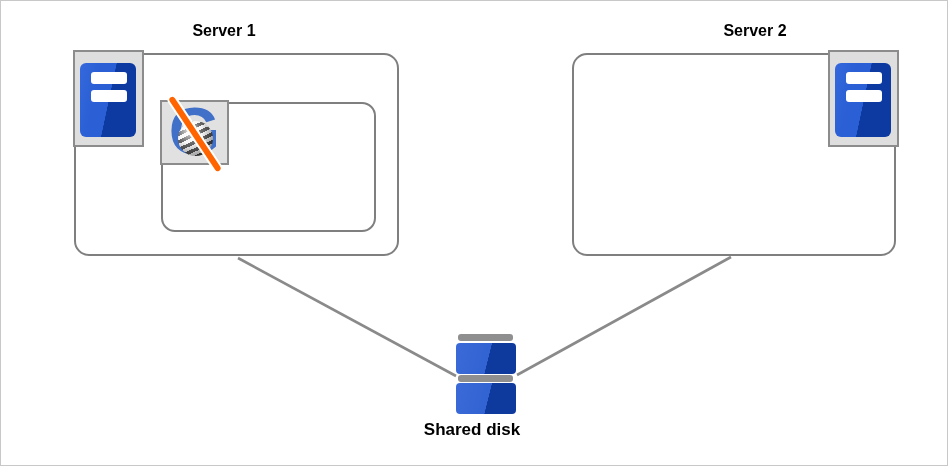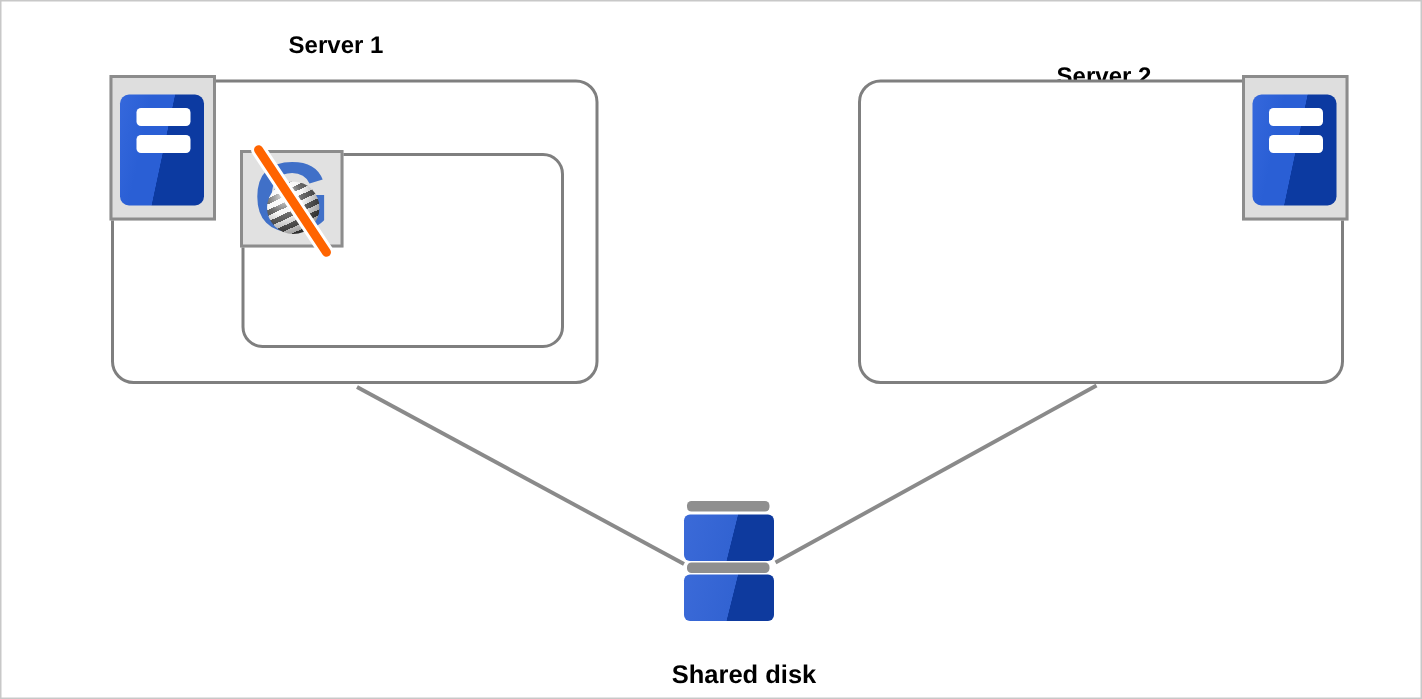--- a/index.html
+++ b/index.html
@@ -31,23 +31,23 @@
     position: absolute;
     border: 2.5px solid #7f7f7f;
     border-radius: 15px;
     background: #ffffff;
     box-sizing: border-box;
   }
   #server1-box { left: 73px;  top: 52px;  width: 325px; height: 203px; z-index: 1; }
   #server2-box { left: 571px; top: 52px;  width: 324px; height: 203px; z-index: 1; }
   #fg-box      { left: 160px; top: 101px; width: 215px; height: 130px; z-index: 2; border-radius: 14px; }
   #server1-label { left: 123px; top: 20px; width: 200px; }
-  #server2-label { left: 635px; top: 20px; width: 200px; margin-top: 21px; }
+  #server2-label { left: 654px; top: 20px; width: 200px; }
   #fg-label      { left: 170px; top: 73px; width: 200px; }
-  #shared-disk-label { left: 415px; top: 419px; width: 160px; font-size: 17px; margin-top: 20px; }
+  #shared-disk-label { left: 391px; top: 419px; width: 160px; font-size: 17px; }
   
   .server-icon {
     position: absolute;
     width: 71px;
     height: 97px;
     background: #dedede;
     border: 2.5px solid #8c8c8c;
     box-sizing: border-box;
     z-index: 3;
   }

